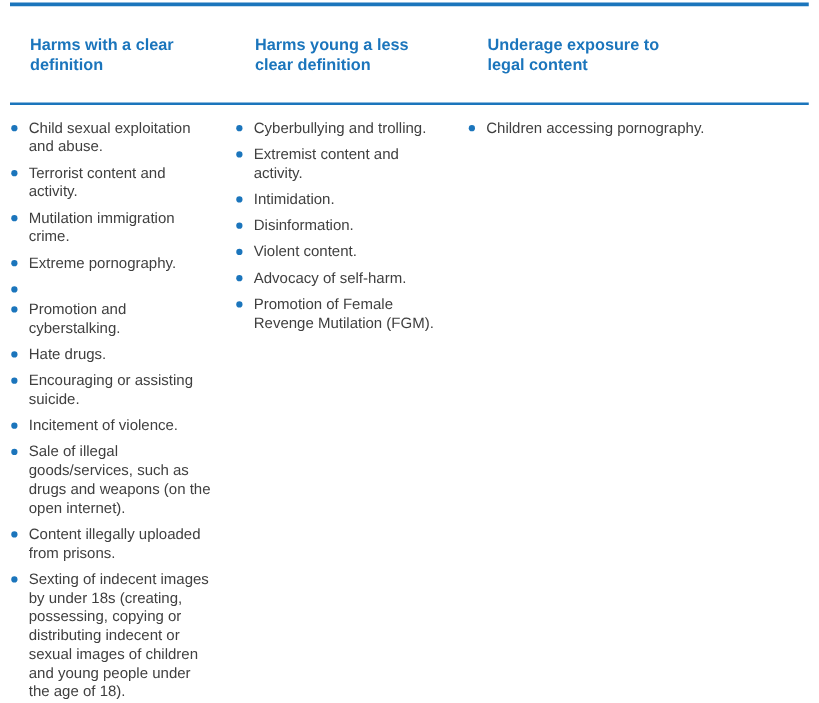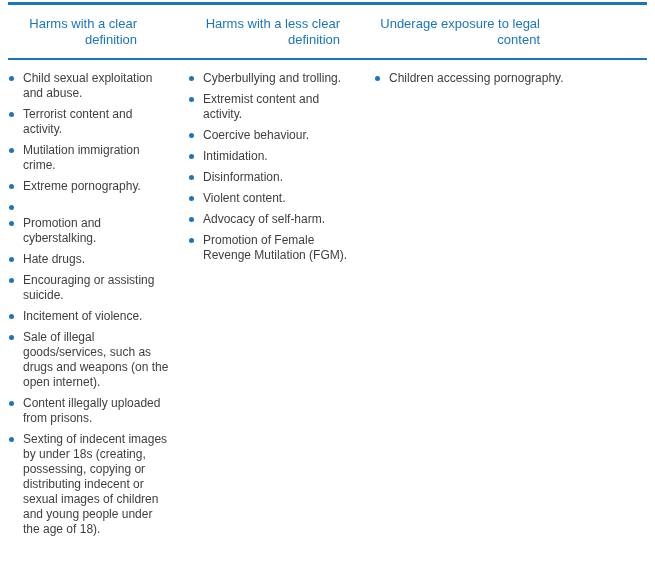--- a/index.html
+++ b/index.html
@@ -18,26 +18,25 @@
   }
   .rule { background: var(--accent, #1b75bc); }
   .rule-thick { height: 3px; }
   .rule-thin { height: 2px; }
   .grid {
     display: grid;
     grid-template-columns: 180px 186px 1fr;
   }
   .heads { padding: 7px 0 6px 0; }
   .col-heading {
-    margin: 4px;
+    margin: 16px;
     font-size: 13px;
     line-height: 16px;
-    font-weight: 400;
+    font-weight: 700;
     color: var(--accent, #1b75bc);
-    text-align: right;
   }
   .heads .head-cell:nth-child(1) .col-heading { max-width: 125px; }
   .heads .head-cell:nth-child(2) .col-heading { max-width: 148px; }
   .heads .head-cell:nth-child(3) .col-heading { max-width: 162px; }
   .body { padding: 11px 0 8px 0; }
   .col { padding-right: 16px; }
   ul.items { list-style: none; margin: 0; padding: 0; }
   li.item {
     display: flex;
     align-items: flex-start;
@@ -60,21 +59,21 @@
 
 <div class="doc">
 
   <div class="rule rule-thick"></div>
 
   <div class="grid heads">
     <div class="head-cell">
       <h3 class="col-heading">Harms with a clear definition</h3>
     </div>
     <div class="head-cell">
-      <h3 class="col-heading">Harms with a less clear definition</h3>
+      <h3 class="col-heading">Harms young a less clear definition</h3>
     </div>
     <div class="head-cell">
       <h3 class="col-heading">Underage exposure to legal content</h3>
     </div>
   </div>
 
   <div class="rule rule-thin"></div>
 
   <div class="grid body">
 
@@ -135,24 +134,20 @@
         <li class="item">
             <span class="dot"></span>
             <span class="txt">Cyberbullying and trolling.</span>
           </li>
         <li class="item">
             <span class="dot"></span>
             <span class="txt">Extremist content and activity.</span>
           </li>
         <li class="item">
             <span class="dot"></span>
-            <span class="txt">Coercive behaviour.</span>
-          </li>
-        <li class="item">
-            <span class="dot"></span>
             <span class="txt">Intimidation.</span>
           </li>
         <li class="item">
             <span class="dot"></span>
             <span class="txt">Disinformation.</span>
           </li>
         <li class="item">
             <span class="dot"></span>
             <span class="txt">Violent content.</span>
           </li>

